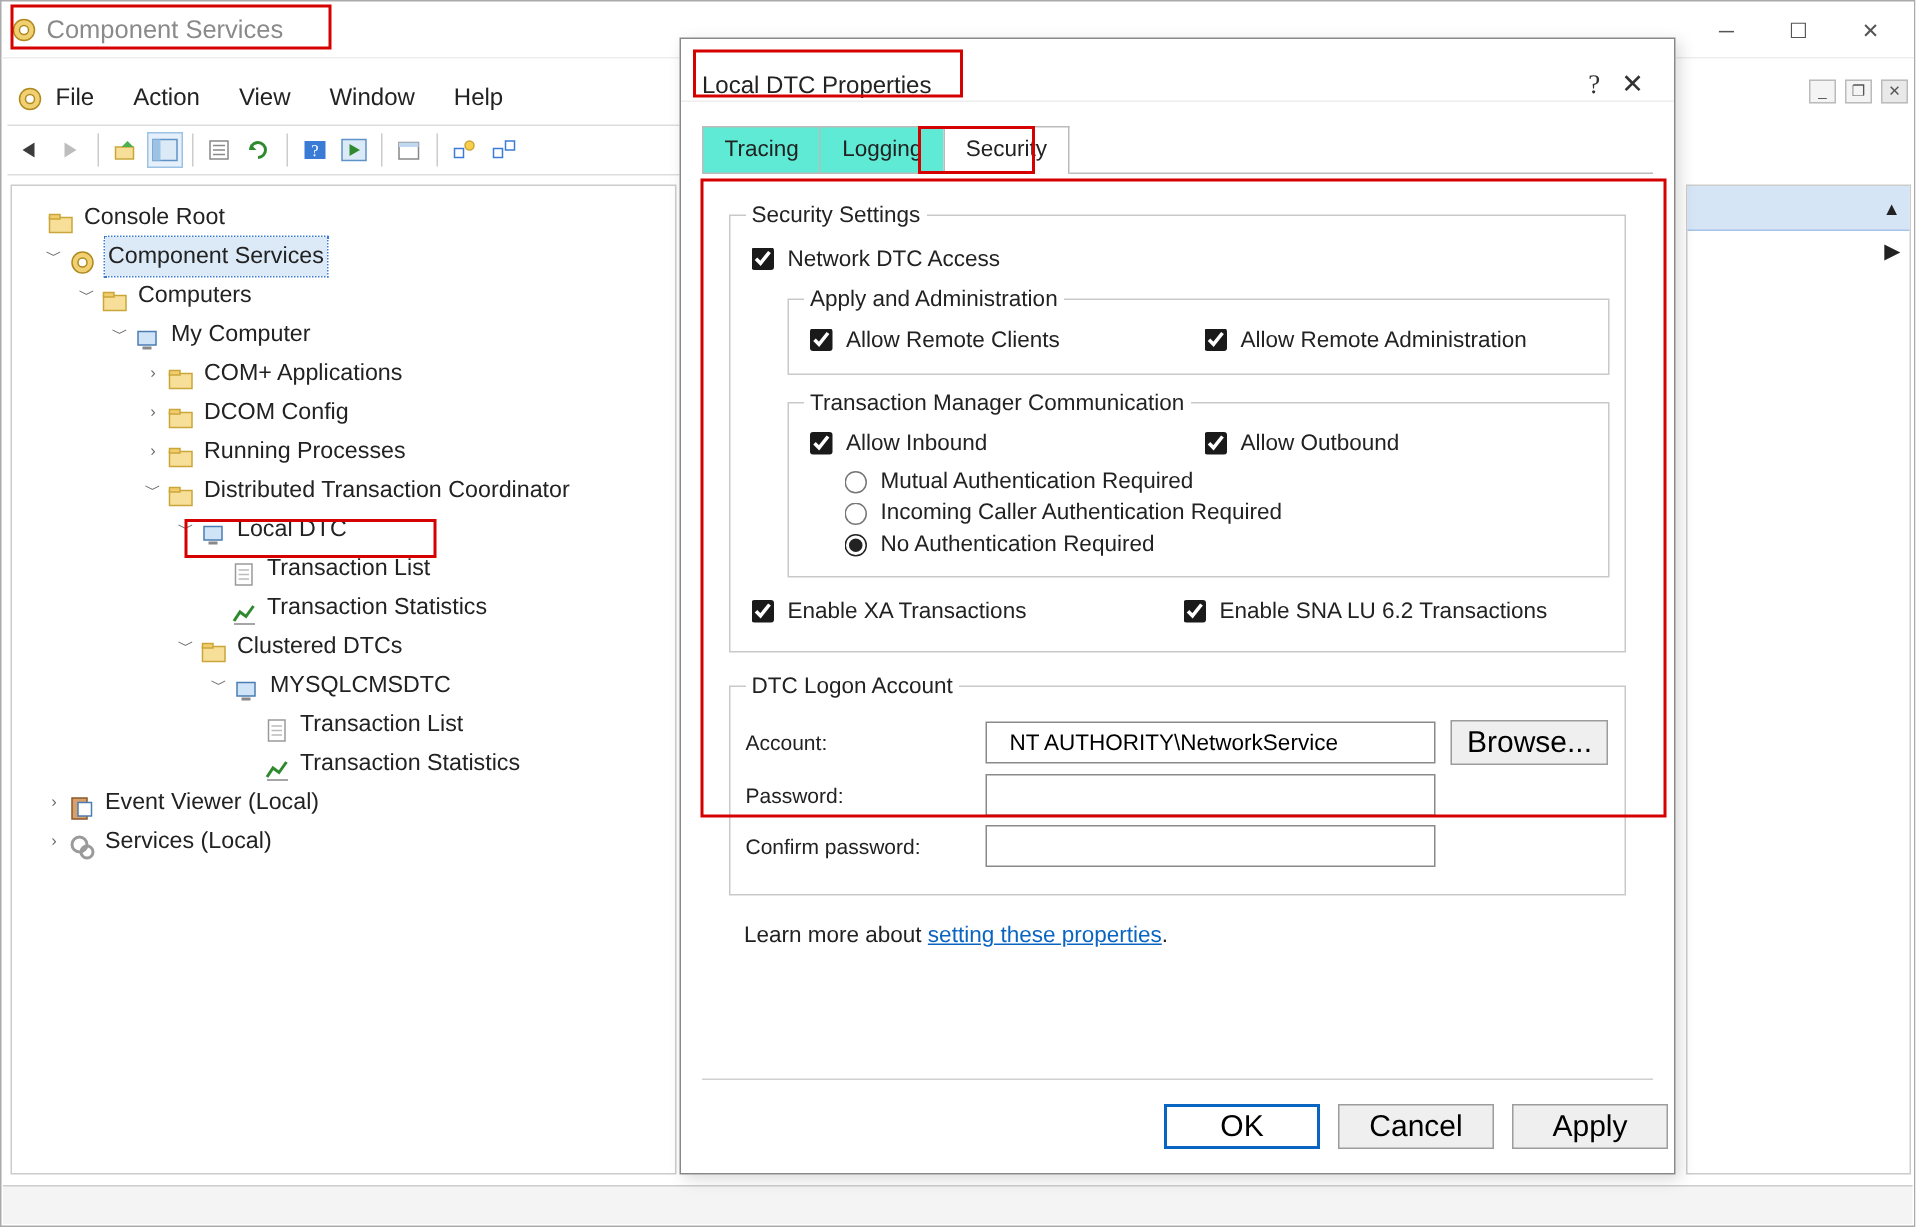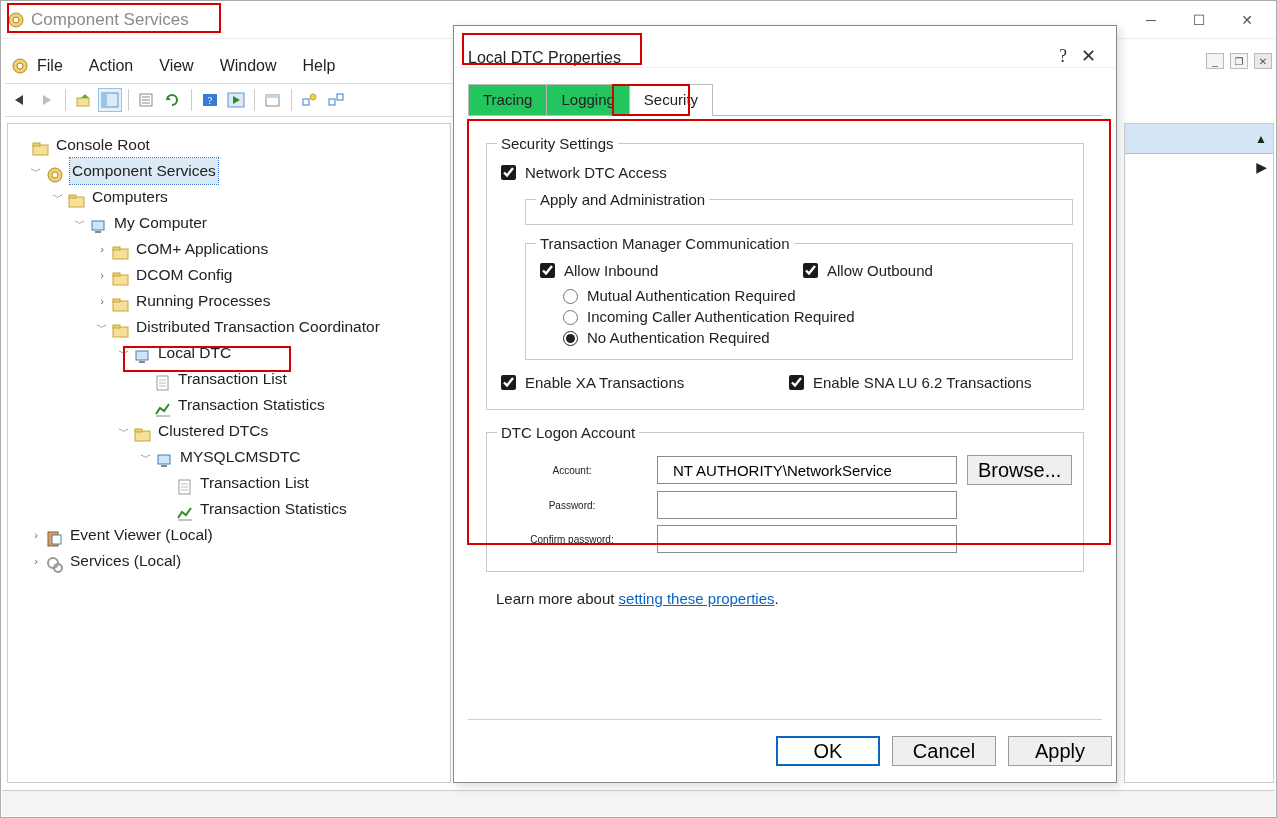--- a/index.html
+++ b/index.html
@@ -44,37 +44,37 @@
   .right-strip .row2 { height:26px; display:flex; align-items:center; justify-content:flex-end; padding-right:6px;}
 
   .statusbar { position:absolute; left:1px; right:1px; bottom:1px; height:26px; border-top:1px solid #ccc; background:#f4f4f4;}
 
   
   .dialog { position:absolute; left:452px; top:24px; width:664px; height:758px; background:#fff; border:1px solid #888; box-shadow:3px 3px 10px rgba(0,0,0,.15);}
   .dialog .dlg-title { height:42px; display:flex; align-items:flex-end; padding:0 14px; font-size:16px; border-bottom:1px solid #eee;}
   .dialog .dlg-title .dhelp { margin-left:auto; font-size:18px; font-family:serif; color:#333; padding:0 8px;}
   .dialog .dlg-title .dclose { font-size:18px; padding:0 6px; color:#333;}
   .tabs { display:flex; margin:16px 0 0 14px; }
-  .tab { padding:6px 14px 8px; border:1px solid #bbb; border-bottom:none; background:#22c55e; margin-right:-1px; font-size:15px;}
+  .tab { padding:6px 14px 8px; border:1px solid #bbb; border-bottom:none; background:#5eead4; margin-right:-1px; font-size:15px;}
   .tab.active { background:#fff; position:relative; z-index:2;}
   .tabline { border-top:1px solid #bbb; margin:0 14px; position:relative; top:-1px; z-index:1;}
   .tabpage { margin:0 28px 14px; border:0; padding-top:8px;}
 
   fieldset.group { border:1px solid #c9c9c9; margin:10px 4px 14px; padding:8px 10px 12px; }
   fieldset.group > legend { padding:0 4px; font-size:15px;}
   fieldset.inner { border:1px solid #c9c9c9; margin:8px 0 10px 28px; padding:6px 10px 10px;}
   fieldset.inner > legend { padding:0 4px; font-size:15px;}
   .chk { display:flex; align-items:center; gap:6px; font-size:15px; margin:2px 0;}
   .chk input[type=checkbox] { width:15px; height:15px; accent-color:#1a1a1a;}
   .row-two { display:flex; }
   .row-two .col { flex:1 1 50%; }
   .radio { display:flex; align-items:center; gap:6px; font-size:15px; margin:3px 0 3px 22px;}
   .radio input[type=radio]{ width:15px; height:15px; accent-color:#222;}
   .formrow { display:flex; align-items:center; gap:10px; margin:6px 0;}
-  .formrow label { width:150px; font-size:10px;text-align:center;}
+  .formrow label { width:150px; font-size:14px;}
   .txt { border:1px solid #8a8a8a; height:28px; padding:2px 15px; font-size:15px; width:300px; font-family:inherit;}
   .btn { height:30px; min-width:104px; border:1px solid #9c9c9c; background:#efefef; font-size:20px; padding:0 10px; font-family:inherit;}
   .btn.primary { border:2px solid #0a64c2; background:#fff;}
   .dlg-buttons { position:absolute; right:4px; bottom:16px; display:flex; gap:12px;}
   .link { color:#0a64c2; text-decoration:underline; cursor:pointer;}
   .learn { margin:18px 14px 0; font-size:15px;}
   .sep-line { position:absolute; left:14px; right:14px; bottom:62px; height:1px; background:#d0d0d0;}
 
   
   .hl-title { position:absolute; left:6px; top:2px; width:214px; height:30px; border:2px solid #d50000; pointer-events:none;}
@@ -382,20 +382,34 @@
       <fieldset class="group">
         <legend>Security Settings</legend>
 
         <label class="chk">
           <input type="checkbox" checked="" style="">
           <span>Network DTC Access</span>
         </label>
 
         <fieldset class="inner">
           <legend>Apply and Administration</legend>
+          <div class="row-two">
+            <div class="col">
+              <label class="chk">
+                <input type="checkbox" checked="" style="">
+                <span>Allow Remote Clients</span>
+              </label>
+            </div>
+            <div class="col">
+              <label class="chk">
+                <input type="checkbox" checked="" style="">
+                <span>Allow Remote Administration</span>
+              </label>
+            </div>
+          </div>
         </fieldset>
 
         <fieldset class="inner">
           <legend>Transaction Manager Communication</legend>
           <div class="row-two">
             <div class="col">
               <label class="chk">
                 <input type="checkbox" checked="" style="">
                 <span>Allow Inbound</span>
               </label>

